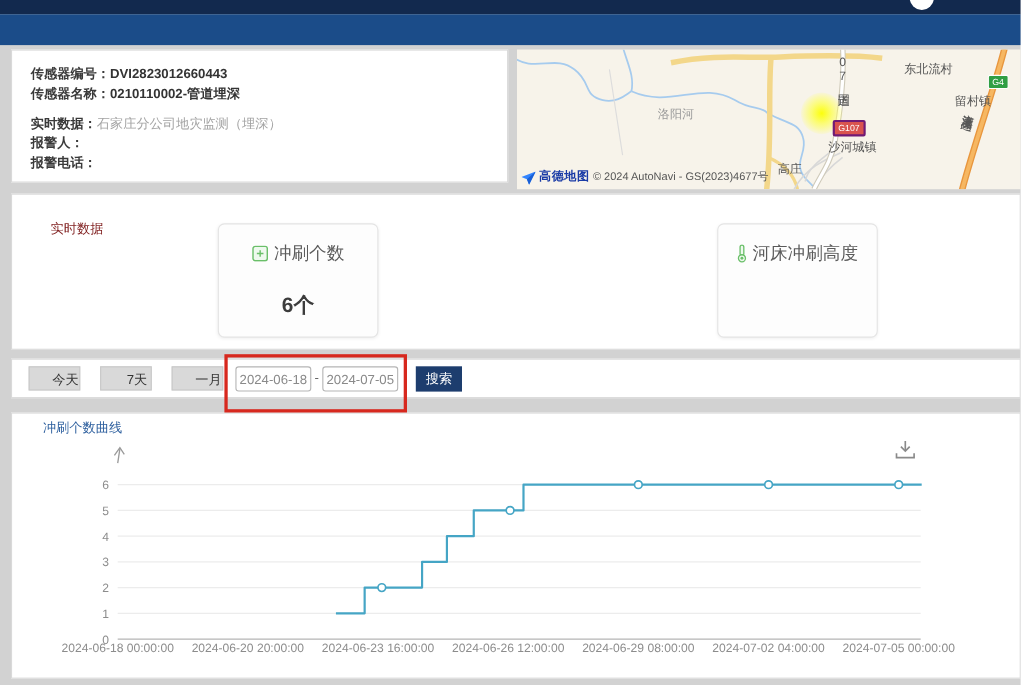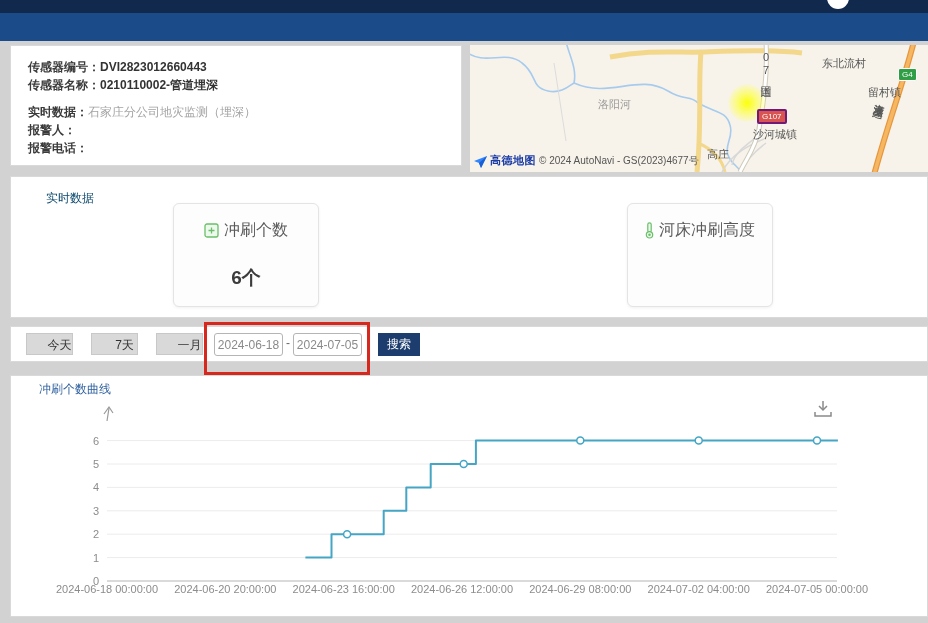--- a/index.html
+++ b/index.html
@@ -27,23 +27,23 @@
   .badge{position:absolute;font-size:8px;font-weight:normal;color:#fff;padding:1px 3px;border-radius:2px;line-height:9px;}
   .badge.green{background:#2f9e44;border:1px solid #fff;}
   .badge.red{background:#d9534f;border:2px solid #701a75;}
   .glow{position:absolute;left:258px;top:39px;width:38px;height:38px;border-radius:50%;
         background:radial-gradient(circle,rgba(252,255,0,0.95) 0%,rgba(253,255,80,0.75) 35%,rgba(255,255,100,0.35) 60%,rgba(255,255,120,0) 75%);}
   .map-attr{position:absolute;left:4px;bottom:4px;display:flex;align-items:flex-end;gap:3px;}
   .map-logo-text{font-size:11px;font-weight:bold;color:#1a3ba6;letter-spacing:0.5px;}
   .map-copy{font-size:10px;color:#555;}
 
   .realtime-panel{left:10px;top:176px;width:918px;height:142px;}
-  .section-title{position:absolute;left:35px;top:13px;font-size:12px;color:#0c4a6e;}
+  .section-title{position:absolute;left:35px;top:23px;font-size:12px;color:#7f1d1d;}
   .card{position:absolute;top:26px;width:144px;height:102px;background:#fdfdfd;border:1px solid #e4e4e4;
-        border-radius:6px;box-shadow:0 1px 3px rgba(0,0,0,0.06);text-align:center;}
+        border-radius:6px;box-shadow:0 1px 3px rgba(0,0,0,0.06);text-align:center;margin-left:25px;}
   .card.c1{left:162px;}
   .card.c2{left:616px;}
   .card-title{margin-top:16px;display:flex;align-items:center;justify-content:center;gap:5px;
               font-size:16px;color:#5a5a5a;}
   .card-value{margin-top:24px;font-size:19px;font-weight:bold;color:#3c3c3c;}
 
   .filter-panel{left:10px;top:326px;width:918px;height:36px;}
   .qbtn{position:absolute;top:6px;width:47px;height:22px;background:#d9d9d9;border:1px solid #c8c8c8;
         font-size:12px;color:#333;text-align:center;line-height:22px;cursor:pointer;box-sizing:border-box;padding-left:20px;}
   .qbtn.b1{left:15px;} .qbtn.b2{left:80px;} .qbtn.b3{left:145px;}

